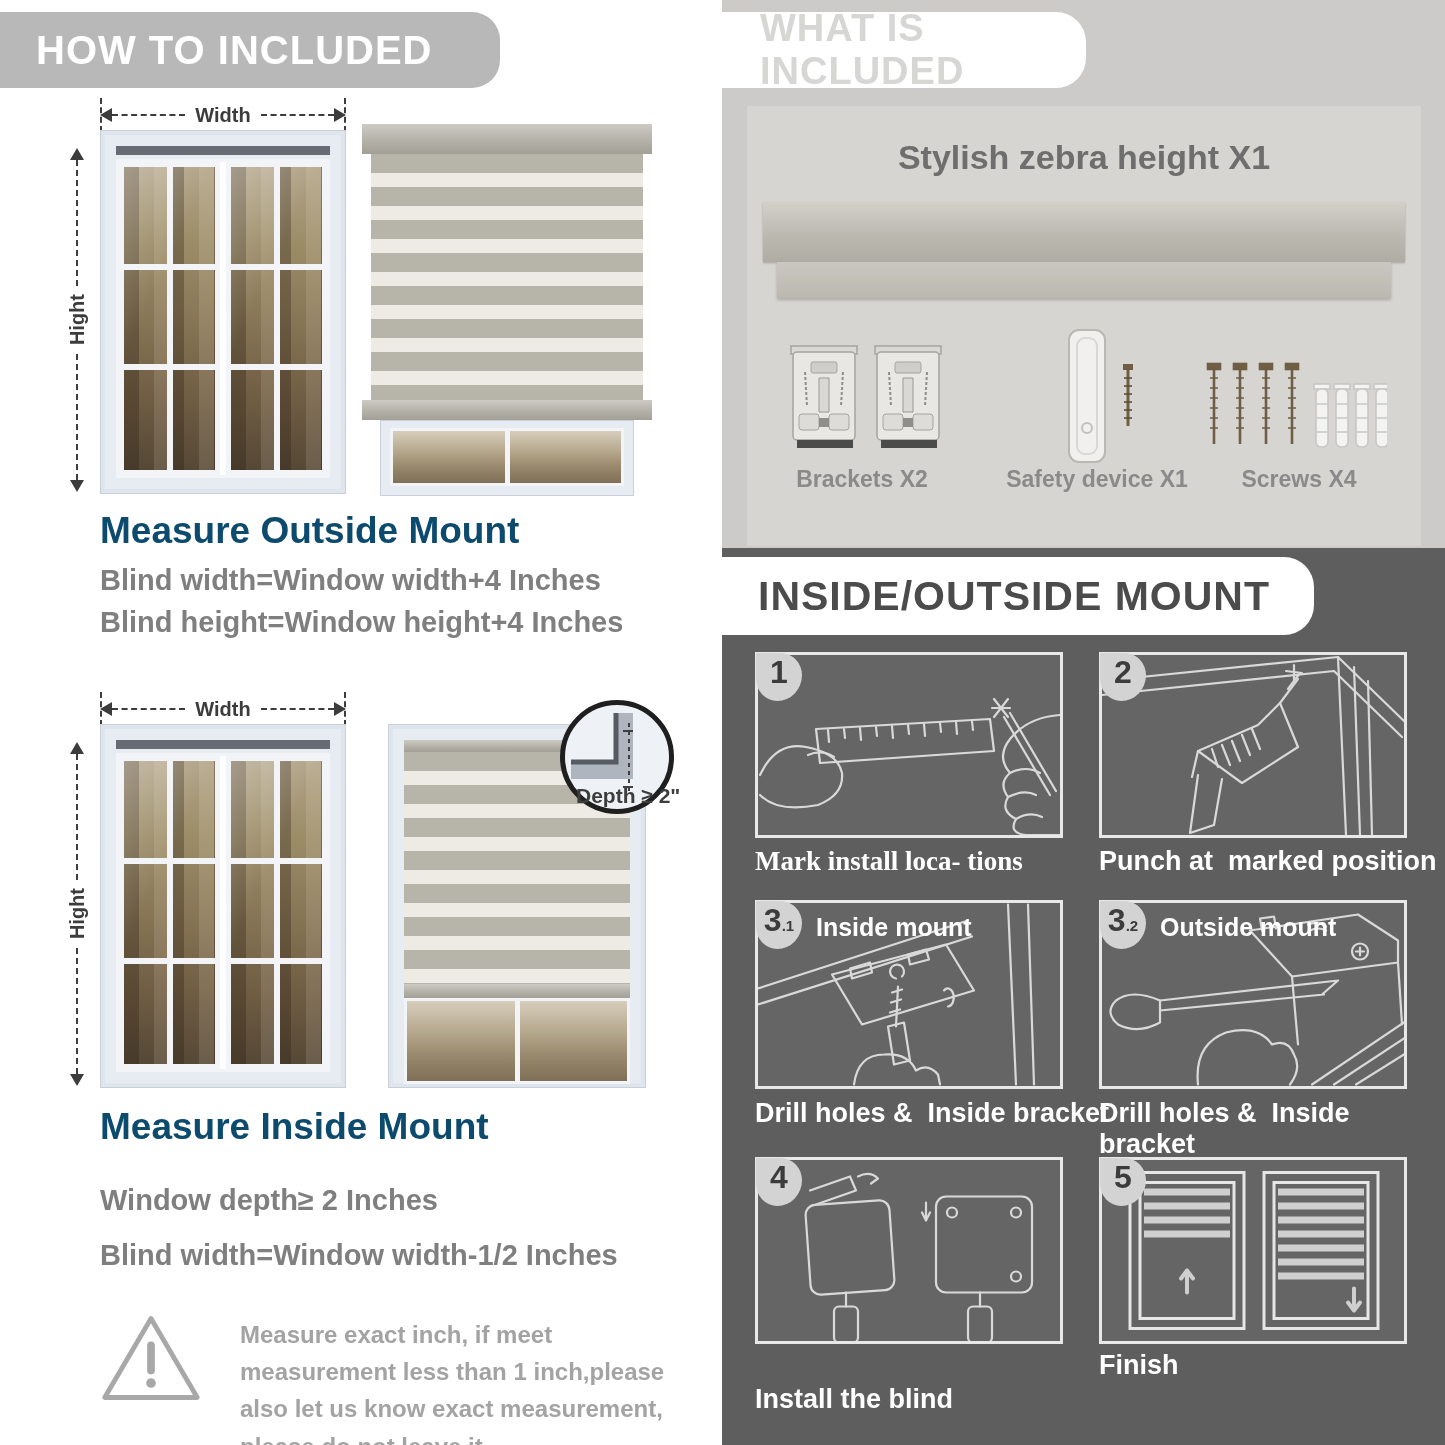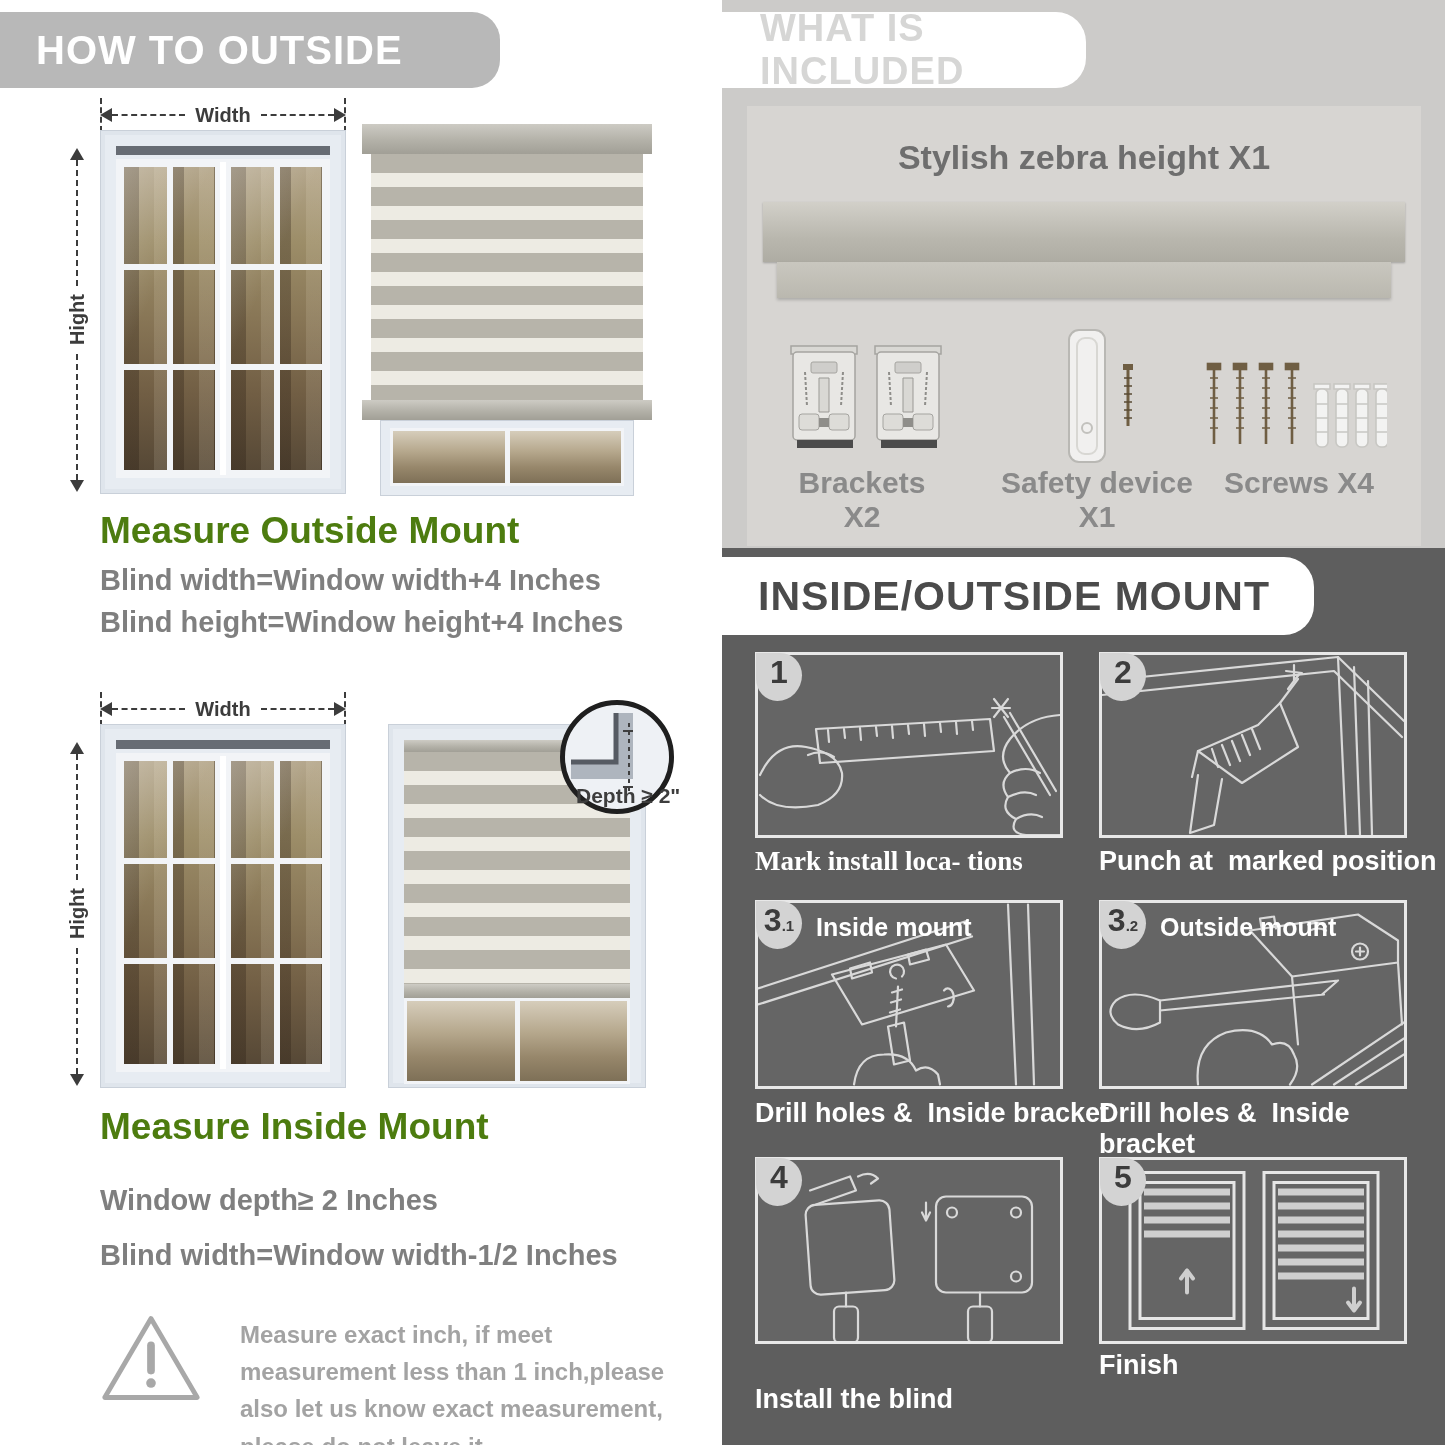--- a/index.html
+++ b/index.html
@@ -61,30 +61,30 @@
   .winb-blind .rt { height:12px; }
   .winb-blind .fb { height:232px; }
   .winb-blind .rb { height:14px; }
   .winb-glass { height:86px; }
 
   
   .magnifier { position:absolute; left:560px; top:700px; width:114px; height:114px; border:5px solid #1f1f1f; border-radius:50%; background:#eef1f5; overflow:hidden; z-index:5; }
   .depth-label { position:absolute; left:576px; top:784px; font-size:21px; font-weight:bold; color:#3d3d3d; z-index:5; white-space:nowrap; }
 
   
-  .h1 { position:absolute; font-size:37px; font-weight:bold; color:#4d7c0f; }
+  .h1 { position:absolute; font-size:37px; font-weight:bold; color:#0c4a6e; }
   .sub { position:absolute; font-size:29px; font-weight:bold; color:#7f7f7f; white-space:nowrap; }
   .warn-text { position:absolute; left:240px; top:1316px; width:445px; font-size:24px; font-weight:bold; color:#a3a3a3; line-height:1.55; }
   .warn-icon { position:absolute; left:98px; top:1310px; }
 
   
   .inc-title { position:absolute; left:0; top:32px; width:100%; text-align:center; font-size:34px; font-weight:bold; color:#6e6e6e; }
   .inc-rail-top { position:absolute; left:16px; top:96px; width:642px; height:60px; background:linear-gradient(180deg,#d2d0c9,#b9b7ae 60%,#aeaca3); box-shadow:0 1px 2px rgba(0,0,0,.25); }
   .inc-rail-bot { position:absolute; left:30px; top:156px; width:614px; height:36px; background:linear-gradient(180deg,#c9c7bf,#bab8af); box-shadow:0 2px 3px rgba(0,0,0,.2); }
-  .inc-label { position:absolute; top:360px; font-size:30px; font-weight:bold; color:#8a8a8a; text-align:center; }
+  .inc-label { position:absolute; top:360px; font-size:23px; font-weight:bold; color:#8a8a8a; text-align:center; }
 
   
   .step { position:absolute; width:308px; border:3px solid #e8e8e8; background:#656565; }
   .badge { position:absolute; top:-2px; left:-2px; width:46px; height:48px; background:#d3d3d3; border-radius:0 50% 58% 50%; color:#3c3c3c; font-weight:bold; display:flex; align-items:flex-start; justify-content:center; padding-top:2px; }
   .badge .n { font-size:32px; line-height:1.1; }
   .badge .s { font-size:15px; margin-top:14px; }
   .step-title { position:absolute; top:10px; left:58px; color:#fff; font-size:25px; font-weight:bold; }
   .caption { position:absolute; color:#fff; font-size:27px; font-weight:bold; white-space:pre-wrap; }
   .step svg { display:block; width:100%; height:100%; }
 </style>
@@ -187,21 +187,21 @@
             </g>
         </g>
       </svg>
     </div>
 
     <div class="inc-label" style="left:30px; width:170px;">Brackets X2</div>
     <div class="inc-label" style="left:245px; width:210px;">Safety device X1</div>
     <div class="inc-label" style="left:462px; width:180px;">Screws X4</div>
   </div>
 
-  <div class="banner banner-left-hdr">HOW TO OUTSIDE</div>
+  <div class="banner banner-left-hdr">HOW TO INCLUDED</div>
   <div class="banner banner-included">WHAT IS INCLUDED</div>
   <div class="banner banner-mount">INSIDE/OUTSIDE MOUNT</div>
 
   <div class="h-measure" style="left:100px; top:104px; width:246px;">
     <span class="tick l"></span>
       <span class="arr left"></span>
       <span class="dash"></span>
     <span class="lab">Width</span>
     <span class="dash"></span>
       <span class="arr right"></span>

